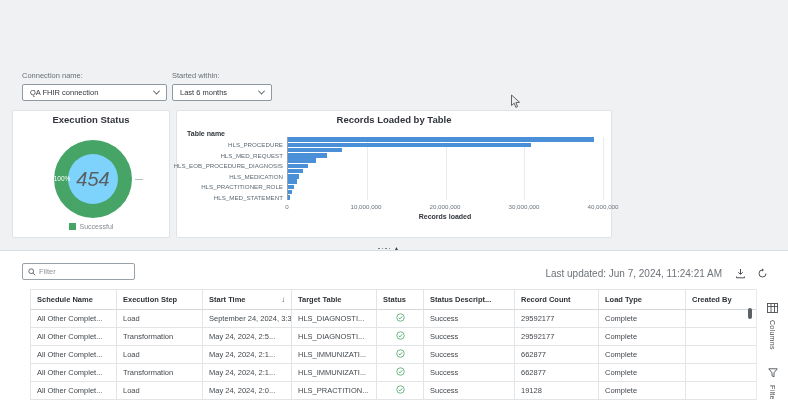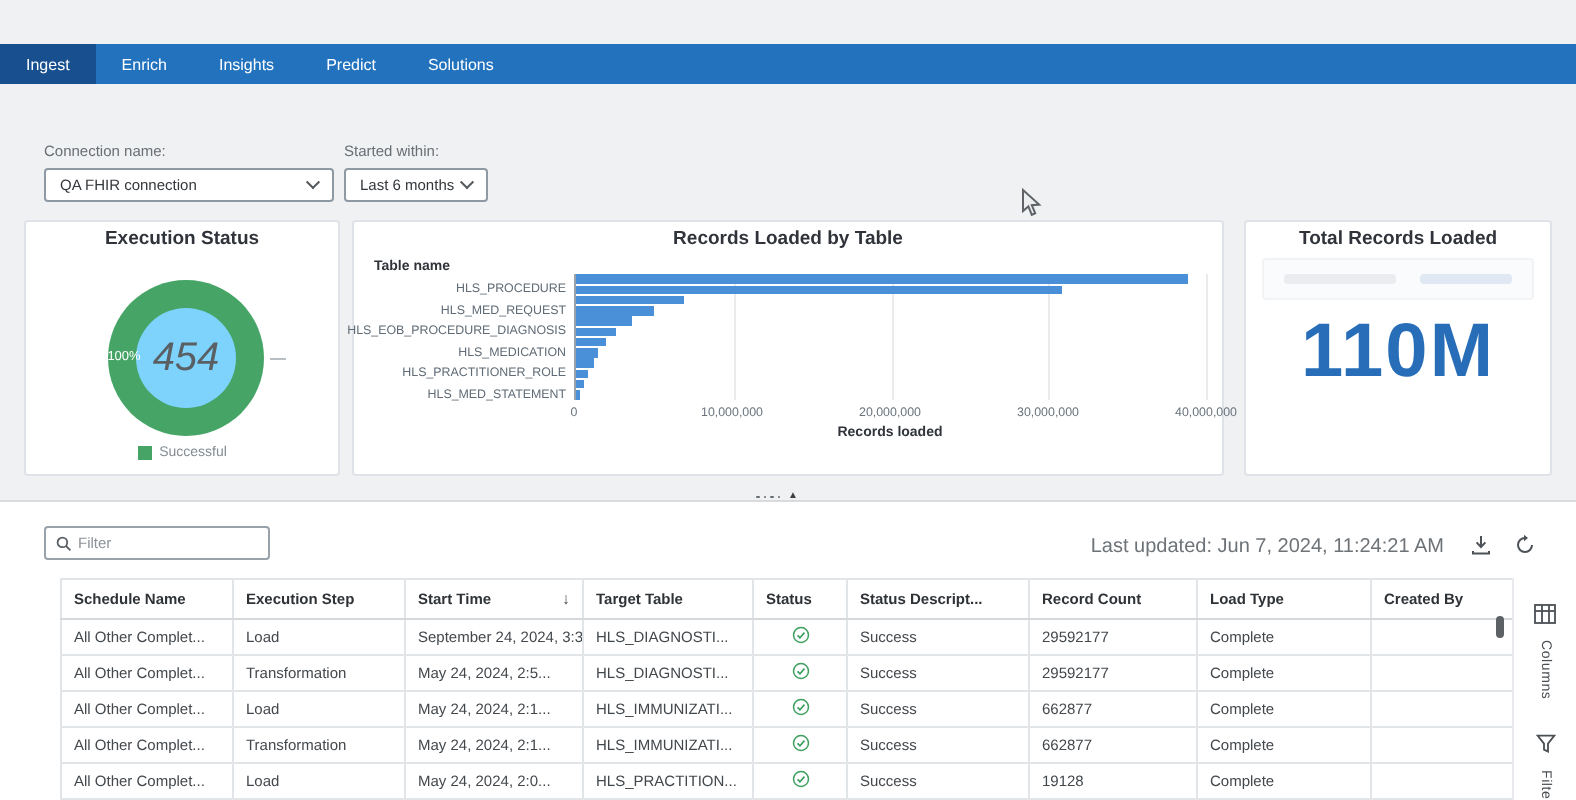--- a/index.html
+++ b/index.html
@@ -22,21 +22,21 @@
   .nav-tab { padding:0 13px; display:flex; align-items:center; color:#fff; font-size:8px; cursor:default; }
   .nav-tab.active { background:#174f8f; }
 
   .page-title { position:absolute; left:22px; top:47px; font-size:15px; font-weight:600; color:#2e3338; }
 
   .control { position:absolute; top:71px; }
   .control .lbl { font-size:7.5px; color:#6a6f74; margin-bottom:4px; }
   .selectbox { background:#fff; border:1px solid #8e99a3; border-radius:2px; height:17px; display:flex; align-items:center; justify-content:space-between; padding:0 7px; font-size:7.5px; color:#33373b; }
   .chev { width:5px; height:5px; border-right:1px solid #555a5f; border-bottom:1px solid #555a5f; transform:rotate(45deg) translate(-1px,-1px); }
   #ctl-conn { left:22px; } #ctl-conn .selectbox { width:145px; }
-  #ctl-start { left:172px; } #ctl-start .selectbox { width:72px; }
+  #ctl-start { left:172px; } #ctl-start .selectbox { width:100px; }
 
   
   .card { position:absolute; top:110px; height:128px; background:#fff; border:1px solid #dfe3e7; border-radius:2px; }
   #card-exec { left:12px; width:158px; }
   #card-bar { left:176px; width:436px; }
   #card-total { left:622px; width:154px; }
   .card-title { text-align:center; font-size:9.5px; font-weight:bold; color:#30343a; margin-top:3px; }
 
   
   .donut { position:absolute; left:41px; top:29px; width:78px; height:78px; border-radius:50%; background:#46a566; }
@@ -100,27 +100,20 @@
   .side-tab .vlabel { writing-mode:vertical-rl; font-size:7px; color:#4a4f54; letter-spacing:.3px; }
 
   .mouse-cursor { position:absolute; left:510px; top:94px; z-index:20; }
 </style>
 </head>
 <body>
 
 <div class="root">
 
 
-  <div class="navbar">
-      <div class="nav-tab active">Ingest</div>
-      <div class="nav-tab">Enrich</div>
-      <div class="nav-tab">Insights</div>
-      <div class="nav-tab">Predict</div>
-      <div class="nav-tab">Solutions</div>
-    </div>
 
 
   <div class="control" id="ctl-conn">
     <div class="lbl">Connection name:</div>
     <div class="selectbox">
       <span>QA FHIR connection</span>
       <span class="chev"></span>
     </div>
   </div>
 
@@ -211,28 +204,20 @@
     <div class="xticks" id="xticks">
         <span class="xtick" style="left: 0%;">0</span>
         <span class="xtick" style="left: 25%;">10,000,000</span>
         <span class="xtick" style="left: 50%;">20,000,000</span>
         <span class="xtick" style="left: 75%;">30,000,000</span>
         <span class="xtick" style="left: 100%;">40,000,000</span>
       </div>
     <div class="xaxis-label">Records loaded</div>
   </div>
 
-  <div class="card" id="card-total">
-    <div class="card-title">Total Records Loaded</div>
-    <div class="kpi-tooltip">
-      <span class="smudge-a"></span>
-      <span class="smudge-b"></span>
-    </div>
-    <div class="kpi-value">110M</div>
-  </div>
 
   <div class="splitter-handle">
       <i></i>
       <i></i>
       <i></i>
       <i></i>
       <b>▲</b>
     </div>
 
   <div class="bottom">

